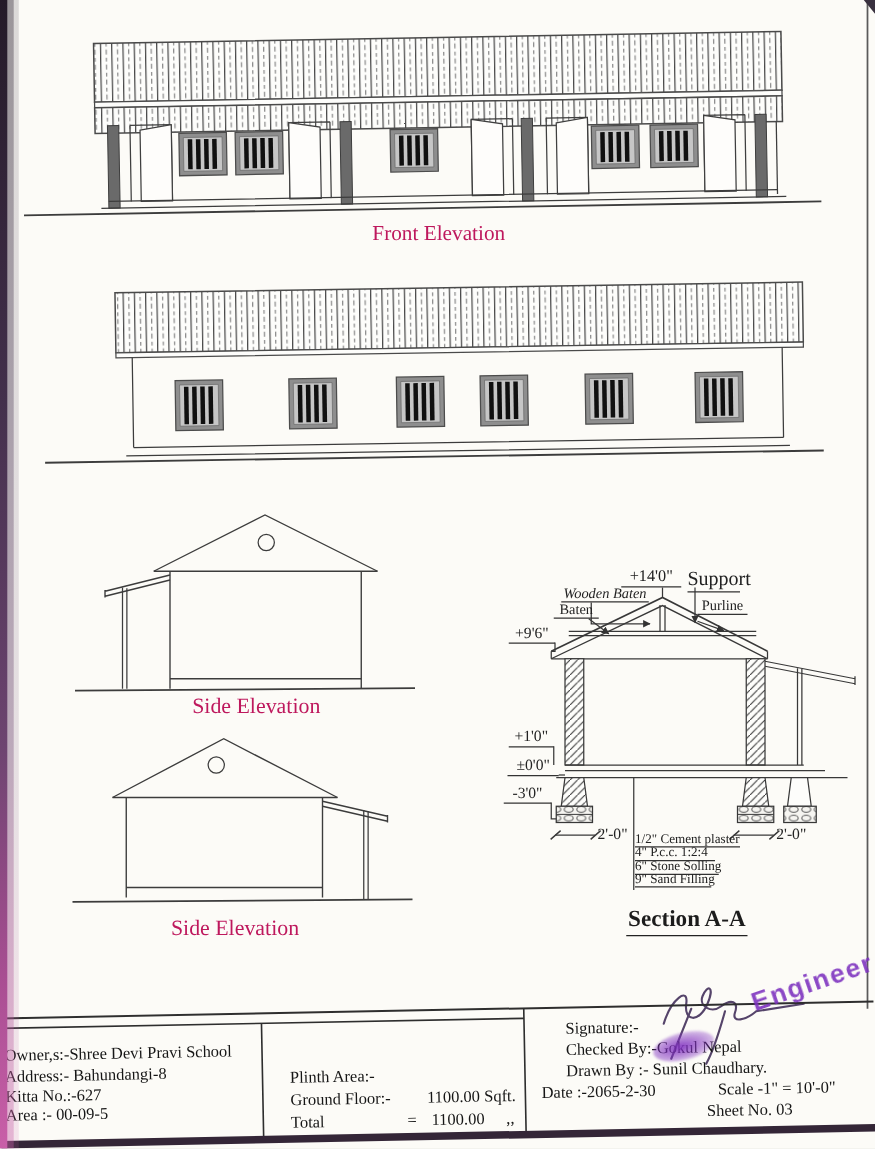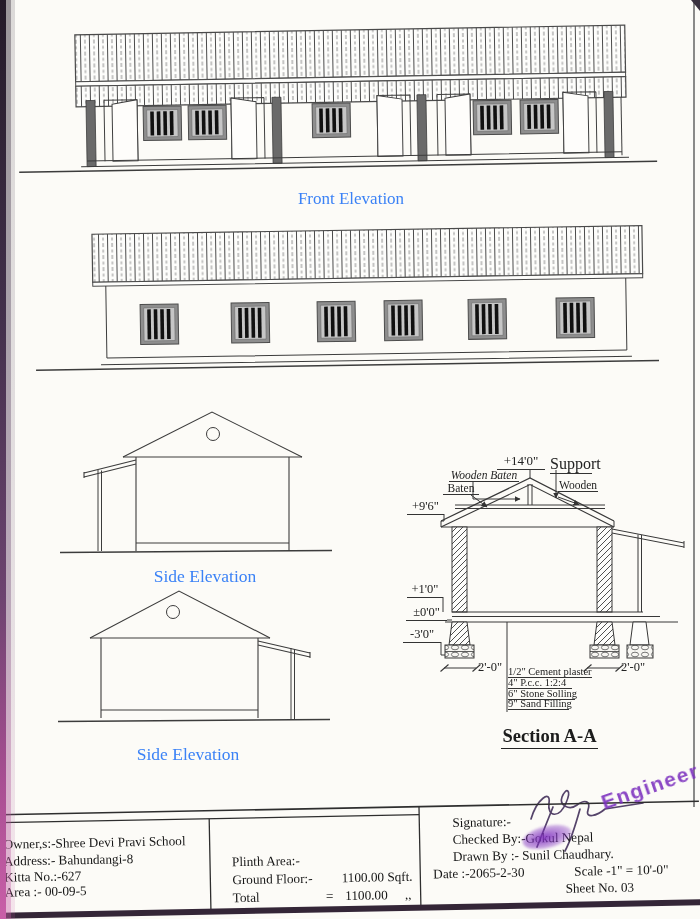--- a/index.html
+++ b/index.html
@@ -1,19 +1,19 @@
 <!DOCTYPE html>
 <html><head>
 <meta charset="utf-8">
 <style>
   html,body{margin:0;padding:0;background:#e8e6e2;}
   .sheet{position:relative;width:700px;height:919px;background:#fcfbf7;overflow:hidden;
          font-family:"Liberation Serif", serif;color:#1c1c1c;}
   .art{position:absolute;left:0;top:0;}
-  .lbl{position:absolute;text-align:center;color:#3b82f6;margin-top:12px;}
+  .lbl{position:absolute;text-align:center;color:#be185d;}
   .ann{position:absolute;color:#222;white-space:nowrap;}
   .annu{border-bottom:1.1px solid #333;padding-bottom:0px;text-align:center;}
   .note{position:absolute;color:#222;white-space:nowrap;border-bottom:1.1px solid #333;font-size:10.5px;}
   .stitle{position:absolute;text-align:center;border-bottom:1.6px solid #222;padding-bottom:1px;font-weight:bold;}
   .tb{position:absolute;left:0;top:800px;width:700px;height:119px;transform:rotate(-1.1deg);transform-origin:350px 60px;}
   .tb .txt{position:absolute;font-size:13.2px;color:#161616;white-space:nowrap;}
   .stamp{position:absolute;left:602px;top:791px;transform:rotate(-19deg);transform-origin:left center;
          font-family:"Liberation Sans", sans-serif;font-weight:bold;font-size:21px;letter-spacing:1.5px;
          color:rgba(123,47,190,0.88);filter:blur(0.4px);white-space:nowrap;}
   .blob{position:absolute;left:522px;top:826px;width:50px;height:22px;transform:rotate(-14deg);
@@ -186,21 +186,21 @@
 
   <div class="lbl" style="left:266px;top:177px;width:170px;font-size:17px;">Front Elevation</div>
   <div class="lbl" style="left:120px;top:554px;width:170px;font-size:17.5px;">Side Elevation</div>
   <div class="lbl" style="left:103px;top:732px;width:170px;font-size:17.5px;">Side Elevation</div>
   <div class="stitle" style="left:501px;top:726px;width:97px;font-size:18.5px;">Section A-A</div>
 
   <div class="ann annu" style="left:497px;top:453px;width:48px;font-size:13px;">+14'0"</div>
   <div class="ann annu" style="left:550px;top:455px;width:42px;font-size:16px;">Support</div>
   <div class="ann annu" style="left:449px;top:469px;width:70px;font-size:11.5px;font-style:italic;">Wooden Baten</div>
   <div class="ann annu" style="left:443px;top:482px;width:36px;font-size:11.5px;">Baten</div>
-  <div class="ann annu" style="left:558px;top:479px;width:40px;font-size:11.5px;">Wooden</div>
+  <div class="ann annu" style="left:558px;top:479px;width:40px;font-size:11.5px;">Purline</div>
   <div class="ann annu" style="left:407px;top:499px;width:37px;font-size:12.5px;">+9'6"</div>
   <div class="ann annu" style="left:407px;top:582px;width:36px;font-size:12.5px;">+1'0"</div>
   <div class="ann annu" style="left:406px;top:605px;width:41px;font-size:12.5px;">±0'0"</div>
   <div class="ann annu" style="left:403px;top:627px;width:38px;font-size:12.5px;">-3'0"</div>
   <div class="ann" style="left:478px;top:660px;font-size:12.5px;">2'-0"</div>
   <div class="ann" style="left:621px;top:660px;font-size:12.5px;">2'-0"</div>
   <div class="note" style="left:508px;top:666px;width:84px;">1/2" Cement plaster</div>
   <div class="note" style="left:508px;top:677px;width:64px;">4" P.c.c. 1:2:4</div>
   <div class="note" style="left:508px;top:687.5px;width:67px;">6" Stone Solling</div>
   <div class="note" style="left:508px;top:698px;width:61px;">9" Sand Filling</div>

